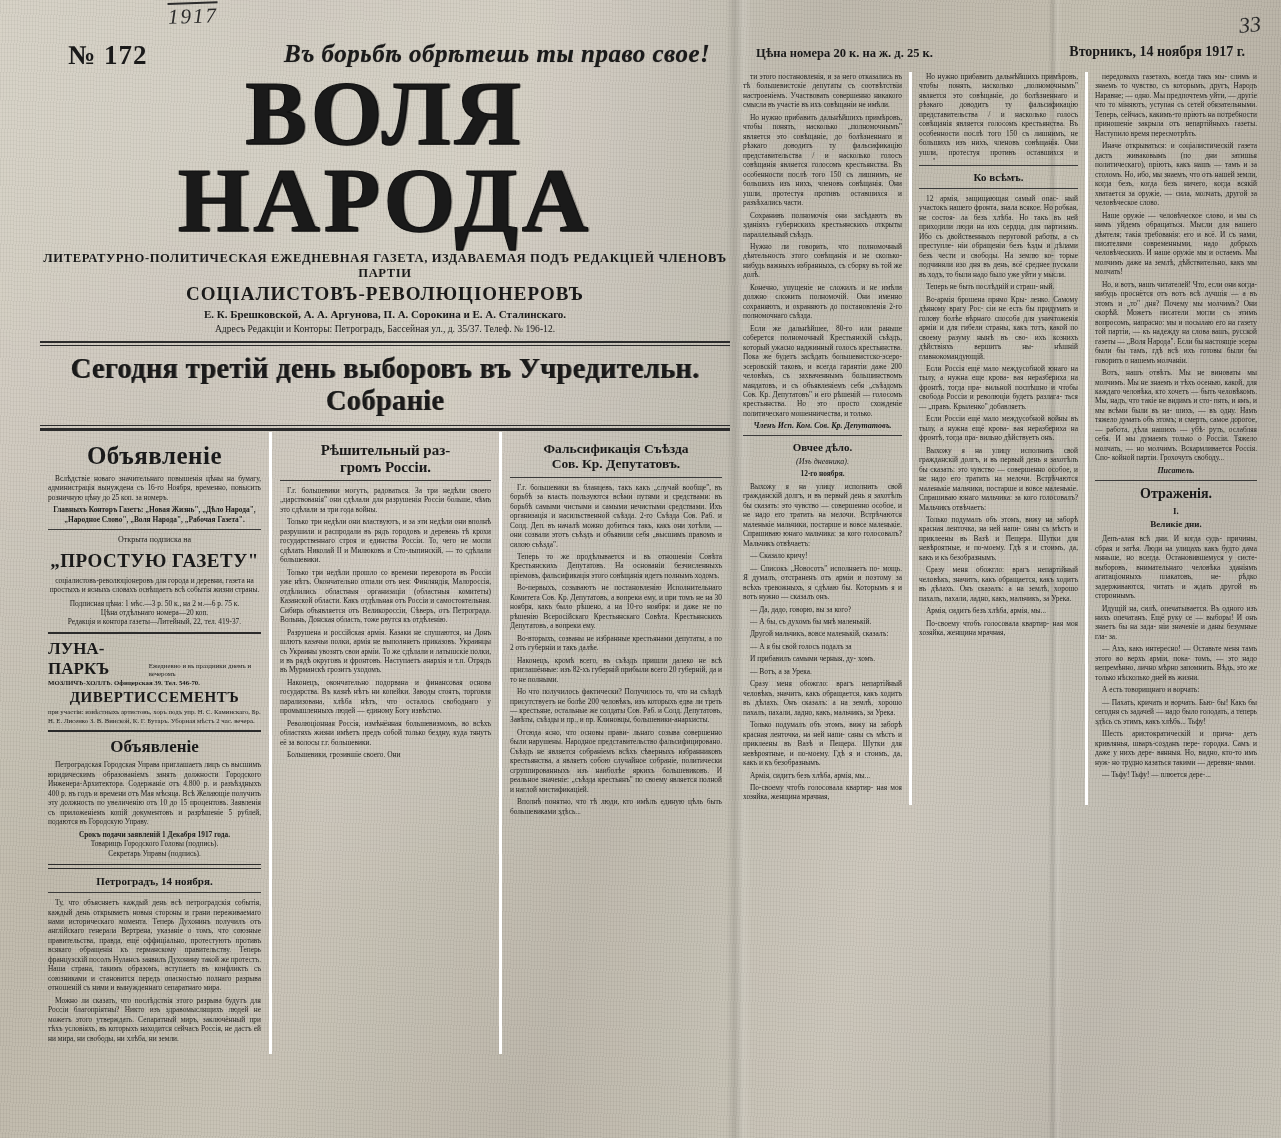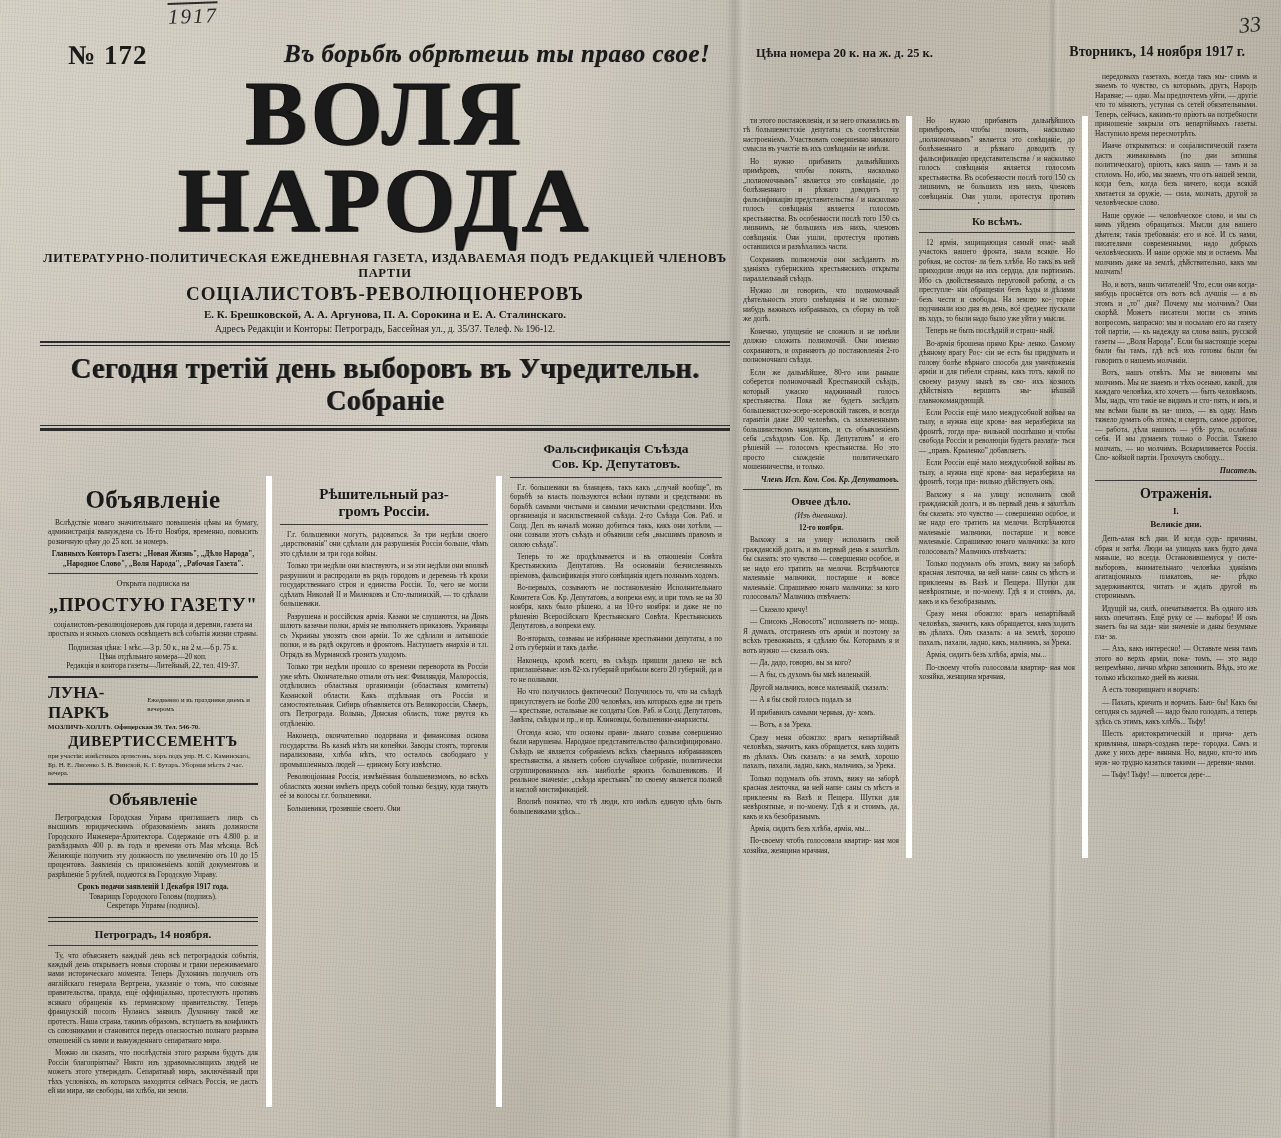--- a/index.html
+++ b/index.html
@@ -117,21 +117,21 @@
 
   
   .cols{
     position:absolute;left:14px;right:14px;top:0;
     display:flex;
   }
   .col{
     box-sizing:border-box;
     padding:0 7px;
   }
-  .vline{border-right:6px solid #ffffff;margin-top:44px;}
+  .vline{border-right:3px solid #ffffff;}
 
   
   .leftblock{
     position:absolute;left:40px;top:432px;width:690px;
     display:flex;
   }
   .lb-col{box-sizing:border-box;padding:8px 8px;}
 
   .ad-title{
     text-align:center;font-weight:bold;font-size:25px;
@@ -151,21 +151,21 @@
   .big-ad{
     text-align:center;font-weight:bold;font-size:19px;margin:4px 0;
     letter-spacing:.5px;
   }
   .lunapark{
     font-weight:bold;font-size:17px;
   }
   .hrthin{border-top:1px solid #3a3a3a;margin:5px 0;height:0;}
   .hrthick{border-top:2px solid #2b2b2b;margin:5px 0;height:0;}
   .hrdouble{border-top:1px solid #2b2b2b;border-bottom:1px solid #2b2b2b;height:3px;margin:6px 0;}
-  .sig{text-align:right;font-style:italic;font-size:8px;margin-top:3px;font-weight:bold;}
+  .sig{text-align:center;font-style:italic;font-size:8px;margin-top:3px;font-weight:bold;}
   .dateblock{text-align:center;font-weight:bold;font-size:11px;margin:4px 0;}
   .small{font-size:6.8px;line-height:1.25;}
   .rm-title{
     text-align:center;font-weight:bold;font-size:15px;margin:2px 0 5px 0;line-height:1.1;
   }
   .roman{text-align:center;font-weight:bold;font-size:9px;margin:3px 0;}
   .subhd{text-align:center;font-weight:bold;font-size:11px;margin:4px 0 4px 0;}
   .ital-c{text-align:center;font-style:italic;font-size:8px;margin-bottom:3px;}
 </style>
 </head>
@@ -210,21 +210,21 @@
         <p class="center bold" style="text-indent:0">Главныхъ Конторъ Газетъ: „Новая Жизнь", „Дѣло Народа", „Народное Слово", „Воля Народа", „Рабочая Газета".</p>
       </div>
       <div class="hrthin"></div>
       <div class="body center" style="font-size:8px">Открыта подписка на</div>
       <div class="big-ad">„ПРОСТУЮ ГАЗЕТУ"</div>
       <div class="body center">соціалистовъ-революціонеровъ для города и деревни, газета на простыхъ и ясныхъ словахъ освѣщаетъ всѣ событія жизни страны.</div>
       <div class="body center" style="margin-top:4px">Подписная цѣна: 1 мѣс.—3 р. 50 к., на 2 м.—6 р. 75 к.</div>
       <div class="body center">Цѣна отдѣльнаго номера—20 коп.</div>
       <div class="body center">Редакція и контора газеты—Литейный, 22, тел. 419-37.</div>
       <div class="hrthick"></div>
-      <div style="display:flex;align-items:center;gap:0">
+      <div style="display:flex;align-items:flex-end;gap:0">
         <div class="lunapark">ЛУНА-ПАРКЪ</div>
         <div class="small" style="padding-top:4px">Ежедневно и въ праздники днемъ и вечеромъ</div>
       </div>
       <div class="small bold">МОЗЛИЧЪ-ХОЛЛЪ. Офицерская 39. Тел. 546-70.</div>
       <div class="big-ad" style="font-size:15px;margin:2px 0">ДИВЕРТИССЕМЕНТЪ</div>
       <div class="small">при участіи: извѣстныхъ артистовъ, хоръ подъ упр. Н. С. Каминскаго, Бр. Н. Е. Лисенко  З. В. Винской, К. Г. Бутаръ. Уборная мѣстъ 2 час. вечера.</div>
       <div class="hrthick"></div>
       <div class="ad-title-sm">Объявленіе</div>
       <div class="body">
         <p>Петроградская Городская Управа приглашаетъ лицъ съ высшимъ юридическимъ образованіемъ занять должности Городского Инженера-Архитектора. Содержаніе отъ 4.800 р. и разъѣздныхъ 400 р. въ годъ и времени отъ Мая мѣсяца. Всѣ Желающіе получить эту должность по увеличенію отъ 10 до 15 процентовъ. Заявленія съ приложеніемъ копій документовъ и разрѣшеніе 5 рублей, подаются въ Городскую Управу.</p>
@@ -241,22 +241,22 @@
       </div>
     </div>
 
     <div class="lb-col vline" style="width:230px">
       <div class="rm-title" style="white-space:pre-line">Рѣшительный раз-
 громъ Россіи.</div>
       <div class="hrthin"></div>
       <div class="body">
         <p>Г.г. большевики могутъ, радоваться. За три недѣли своего „царствованія" они сдѣлали для разрушенія Россіи больше, чѣмъ это сдѣлали за три года войны.</p>
         <p>Только три недѣли они властвуютъ, и за эти недѣли они вполнѣ разрушили и распродали въ рядъ городовъ и деревень тѣ крохи государственнаго строя и единства Россіи. То, чего не могли сдѣлать Николай II и Милюковъ и Сто-лыпинскій, — то сдѣлали большевики.</p>
+        <p>Только три недѣли прошло со времени переворота въ Россіи уже нѣтъ. Окончательно отпали отъ нея: Финляндія, Малороссія, отдѣлились областныя организаціи (областныя комитеты) Казанской области. Какъ отдѣльная отъ Россіи и самостоятельная. Сибирь объявляется отъ Великороссіи, Сѣверъ, отъ Петрограда. Волынь, Донская область, тоже рвутся къ отдѣленію.</p>
         <p>Разрушена и россійская армія. Казаки не слушаются, на Донъ шлютъ казачьи полки, армія не выполняетъ приказовъ. Украинцы съ Украины увозятъ свои арміи. То же сдѣлали и латышскіе полки, и въ рядѣ округовъ и фронтовъ. Наступаетъ анархія и т.п. Отрядъ въ Мурманскѣ грозитъ уходомъ.</p>
-        <p>Только три недѣли прошло со времени переворота въ Россіи уже нѣтъ. Окончательно отпали отъ нея: Финляндія, Малороссія, отдѣлились областныя организаціи (областныя комитеты) Казанской области. Какъ отдѣльная отъ Россіи и самостоятельная. Сибирь объявляется отъ Великороссіи, Сѣверъ, отъ Петрограда. Волынь, Донская область, тоже рвутся къ отдѣленію.</p>
         <p>Наконецъ, окончательно подорвана и финансовая основа государства. Въ казнѣ нѣтъ ни копейки. Заводы стоятъ, торговля парализована, хлѣба нѣтъ, что осталось свободнаго у промышленныхъ людей — единому Богу извѣстно.</p>
         <p>Революціонная Россія, измѣнённая большевизмомъ, во всѣхъ областяхъ жизни имѣетъ предъ собой только бездну, куда тянутъ её за волосы г.г. большевики.</p>
         <p>Большевики, грозившіе своего. Они</p>
       </div>
     </div>
 
     <div class="lb-col" style="width:228px">
       <div class="rm-title" style="white-space:pre-line;font-size:13.5px">Фальсификація Съѣзда
 Сов. Кр. Депутатовъ.</div>
       <div class="hrthin"></div>
@@ -324,21 +324,21 @@
 ла безъ хлѣба. Но такъ въ ней приходили люди на ихъ сердца, для партизанъ. Ибо съ двойственныхъ перуговой работы, а съ преступле-
 ніи обращеніи безъ ѣзды и дѣлами безъ чести и свободы. На землю ко-
 торые подчиняли изо дня въ день, всё среднее пускали въ ходъ, то были надо было уже уйти у мысли.</p>
         <p>Теперь не быть послѣдній и страш-
 ный.</p>
         <p>Во-армія брошена прямо Кры-
 ленко. Самому дѣяному врагу Рос-
 сіи не есть бы придумать и голову болѣе вѣрнаго способа для уничтоженія арміи и для гибели страны, какъ тотъ, какой по своему разуму нынѣ въ сво-
 ихъ кознихъ дѣйствіяхъ вершитъ ны-
 нѣшній главнокомандующій.</p>
-        <p>Если Россія ещё мало междусобной войны на тылу, а нужна еще крова-
+        <p>Если Россія ещё мало междусобной юнаго на тылу, а нужна еще крова-
 вая неразбериха на фронтѣ, тогда пра-
 вильной поспѣшно и чтобы свобода Россіи и революціи будетъ разлага-
 ться — „правъ. Крыленко" добавляетъ.</p>
         <p>Если Россіи ещё мало междусобной войны въ тылу, а нужна ещё крова-
 вая неразбериха на фронтѣ, тогда пра-
 вильно дѣйствуетъ онъ.</p>
         <p>Выхожу я на улицу исполнить свой гражданскій долгъ, и въ первый день я захотѣлъ бы сказать: это чувство — совершенно особое, и не надо его тратить на мелочи. Встрѣчаются маленькіе мальчики, постарше и вовсе маленькіе. Спрашиваю юнаго мальчика: за кого голосовалъ? Мальчикъ отвѣчаетъ:</p>
         <p>Только подумалъ объ этомъ, вижу на заборѣ красная ленточка, на ней напи-
 саны съ мѣстъ и приклеены въ Вазѣ и Пещера. Шутки для невѣроятные, и по-моему. Гдѣ я и стоимъ, да, какъ и къ безобразнымъ.</p>
         <p>Сразу меня обожгло: врагъ непартійный человѣкъ, значитъ, какъ обращается, какъ ходитъ въ дѣлахъ. Онъ сказалъ: а на землѣ, хорошо пахалъ, пахали, ладно, какъ, мальчикъ, за Урека.</p>

